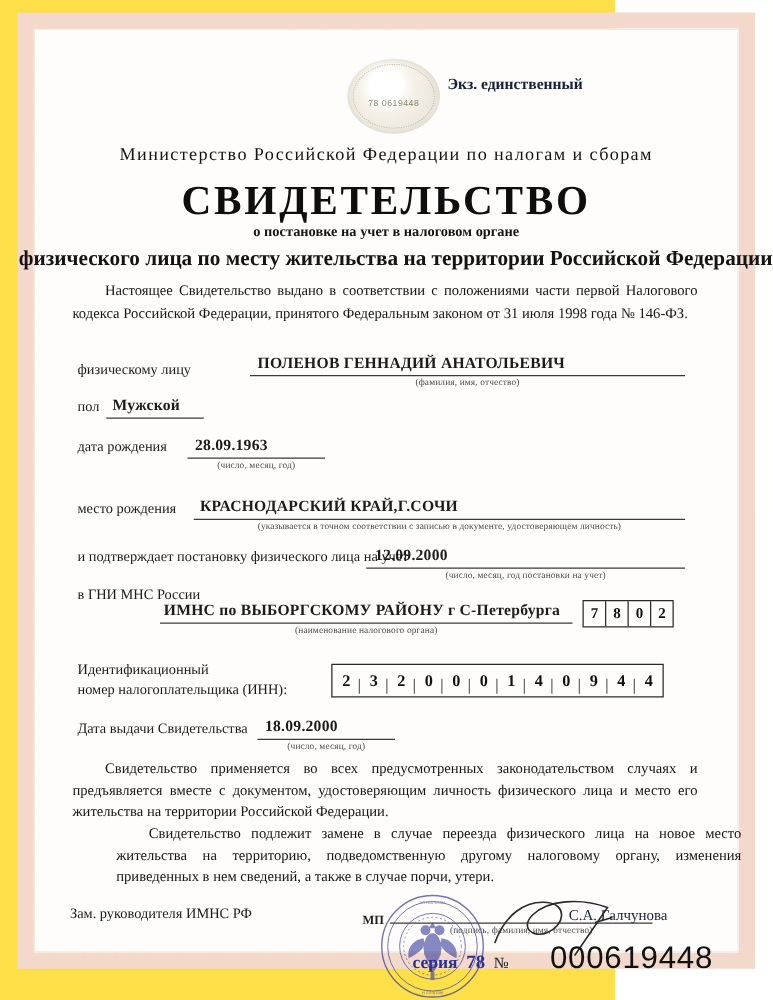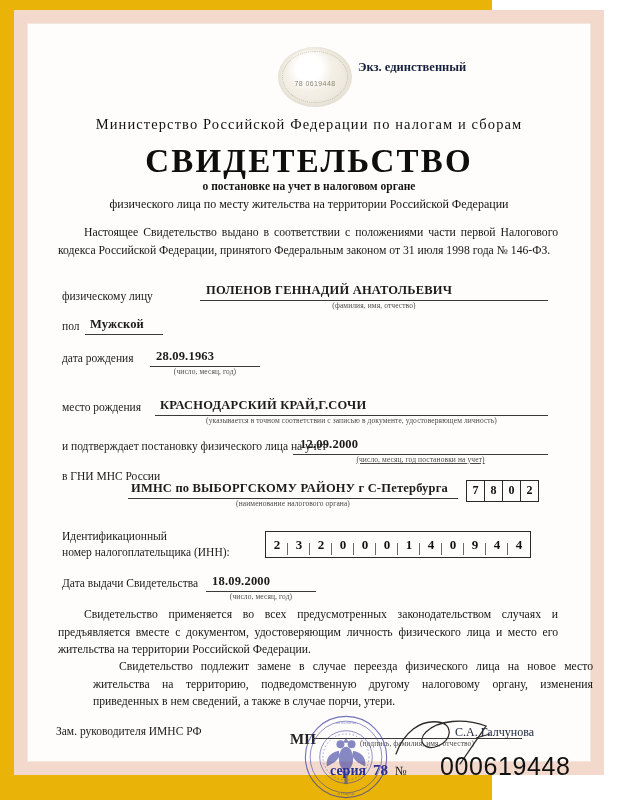--- a/index.html
+++ b/index.html
@@ -11,21 +11,21 @@
     height: 800px;
     background: #ffffff;
     font-family: "Liberation Serif", "DejaVu Serif", serif;
     color: #1b1b1b;
     overflow: hidden;
   }
   .page {
     position: relative;
     width: 492px;
     height: 800px;
-    background: #eab308;
+    background: #fde047;
   }
   
   .frame {
     position: absolute;
     left: 14px;
     top: 10px;
     width: 590px;
     height: 765px;
     box-sizing: border-box;
     border: 13px solid #f2d9cc;
@@ -136,23 +136,23 @@
     top: 180px;
     text-align: center;
     font-size: 11.5px;
     font-weight: bold;
     color: #141414;
   }
   .subtitle2 {
     position: absolute;
     left: 0; right: 0;
     top: 197px;
-    text-align: center;
-    font-size: 12px;
-    font-weight: normal;
+    text-align: right;
+    font-size: 17px;
+    font-weight: bold;
     color: #141414;
   }
   
   .para {
     position: absolute;
     font-size: 11.7px;
     line-height: 17.5px;
     text-align: justify;
     color: #161616;
   }
@@ -248,21 +248,21 @@
     position: absolute;
     left: 455px;
     top: 725px;
     font-size: 12px;
     color: #15203a;
   }
   .mp {
     position: absolute;
     left: 290px;
     top: 731px;
-    font-size: 15px;
+    font-size: 10px;
     font-weight: bold;
     color: #222;
     text-align: center;
   }
 </style>
 </head>
 <body>
 
 <div class="page">
 
@@ -303,21 +303,21 @@
     <div class="abs caption" style="left:150px; top:367px; width:110px;">(число, месяц, год)</div>
 
     <div class="abs label" style="left:62px; top:401px;">место рождения</div>
     <div class="abs value" style="left:160px; top:398px;">КРАСНОДАРСКИЙ КРАЙ,Г.СОЧИ</div>
     <div class="rule" style="left:155px; top:415px; width:393px;"></div>
     <div class="abs caption" style="left:155px; top:416px; width:393px;">(указывается в точном соответствии с записью в документе, удостоверяющем личность)</div>
 
     <div class="abs label" style="left:62px; top:440px;">и подтверждает постановку физического лица на учет</div>
     <div class="abs value" style="left:300px; top:437px;">12.09.2000</div>
     <div class="rule" style="left:293px; top:454px; width:255px;"></div>
-    <div class="abs caption" style="left:293px; top:455px; width:255px;text-decoration:underline;">(число, месяц, год постановки на учет)</div>
+    <div class="abs caption" style="left:293px; top:455px; width:255px;">(число, месяц, год постановки на учет)</div>
 
     <div class="abs label" style="left:62px; top:470px;">в ГНИ МНС России</div>
 
     <div class="abs value" style="left:131px; top:481px; font-size:12.5px;">ИМНС по ВЫБОРГСКОМУ РАЙОНУ г С-Петербурга</div>
     <div class="rule" style="left:128px; top:498px; width:330px;"></div>
     <div class="abs caption" style="left:128px; top:499px; width:330px;">(наименование налогового органа)</div>
 
     <div class="code-box">
       <div class="code-cell">7</div>
       <div class="code-cell">8</div>

